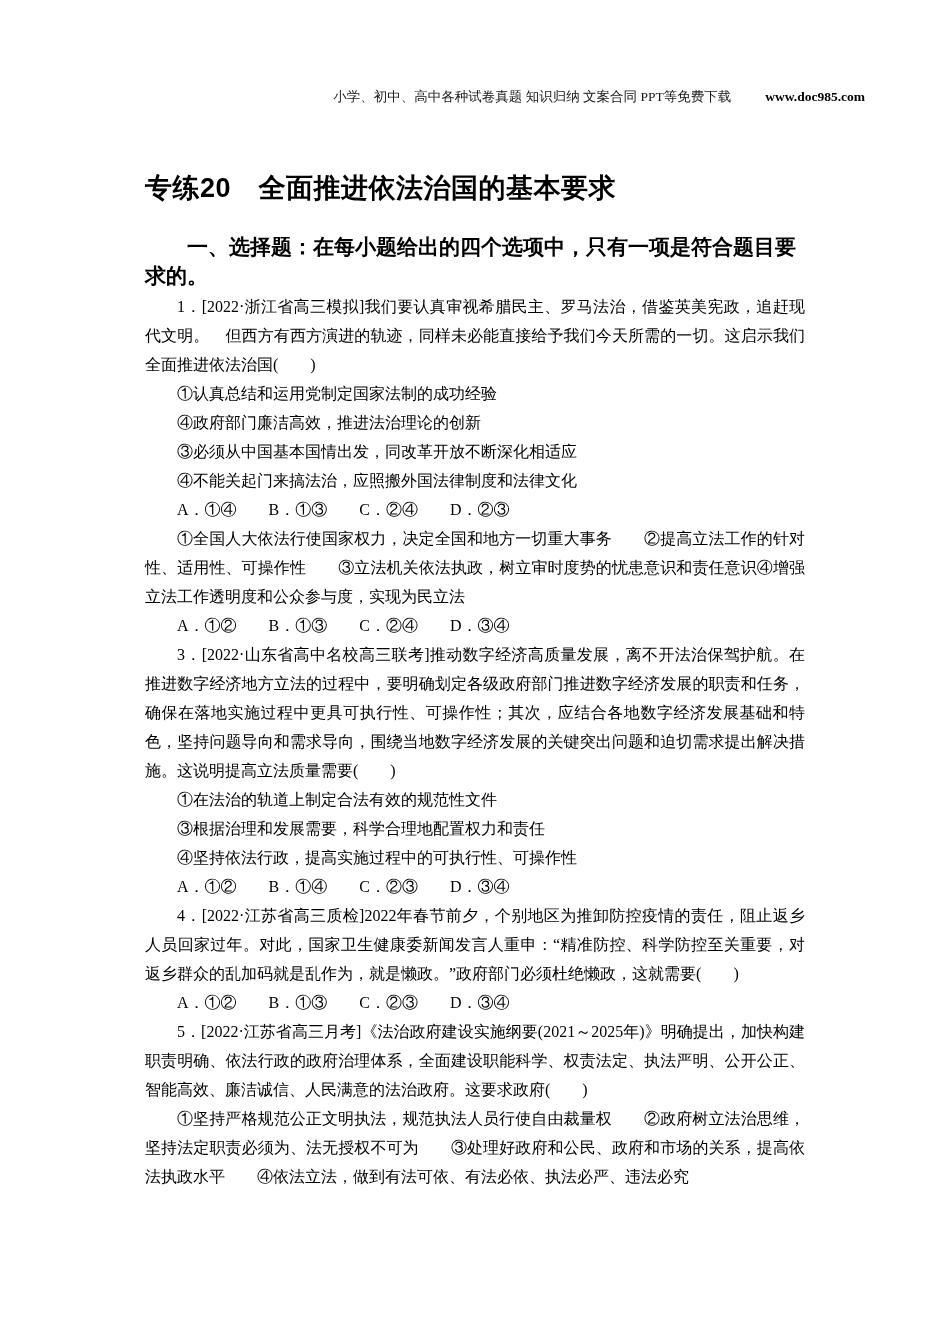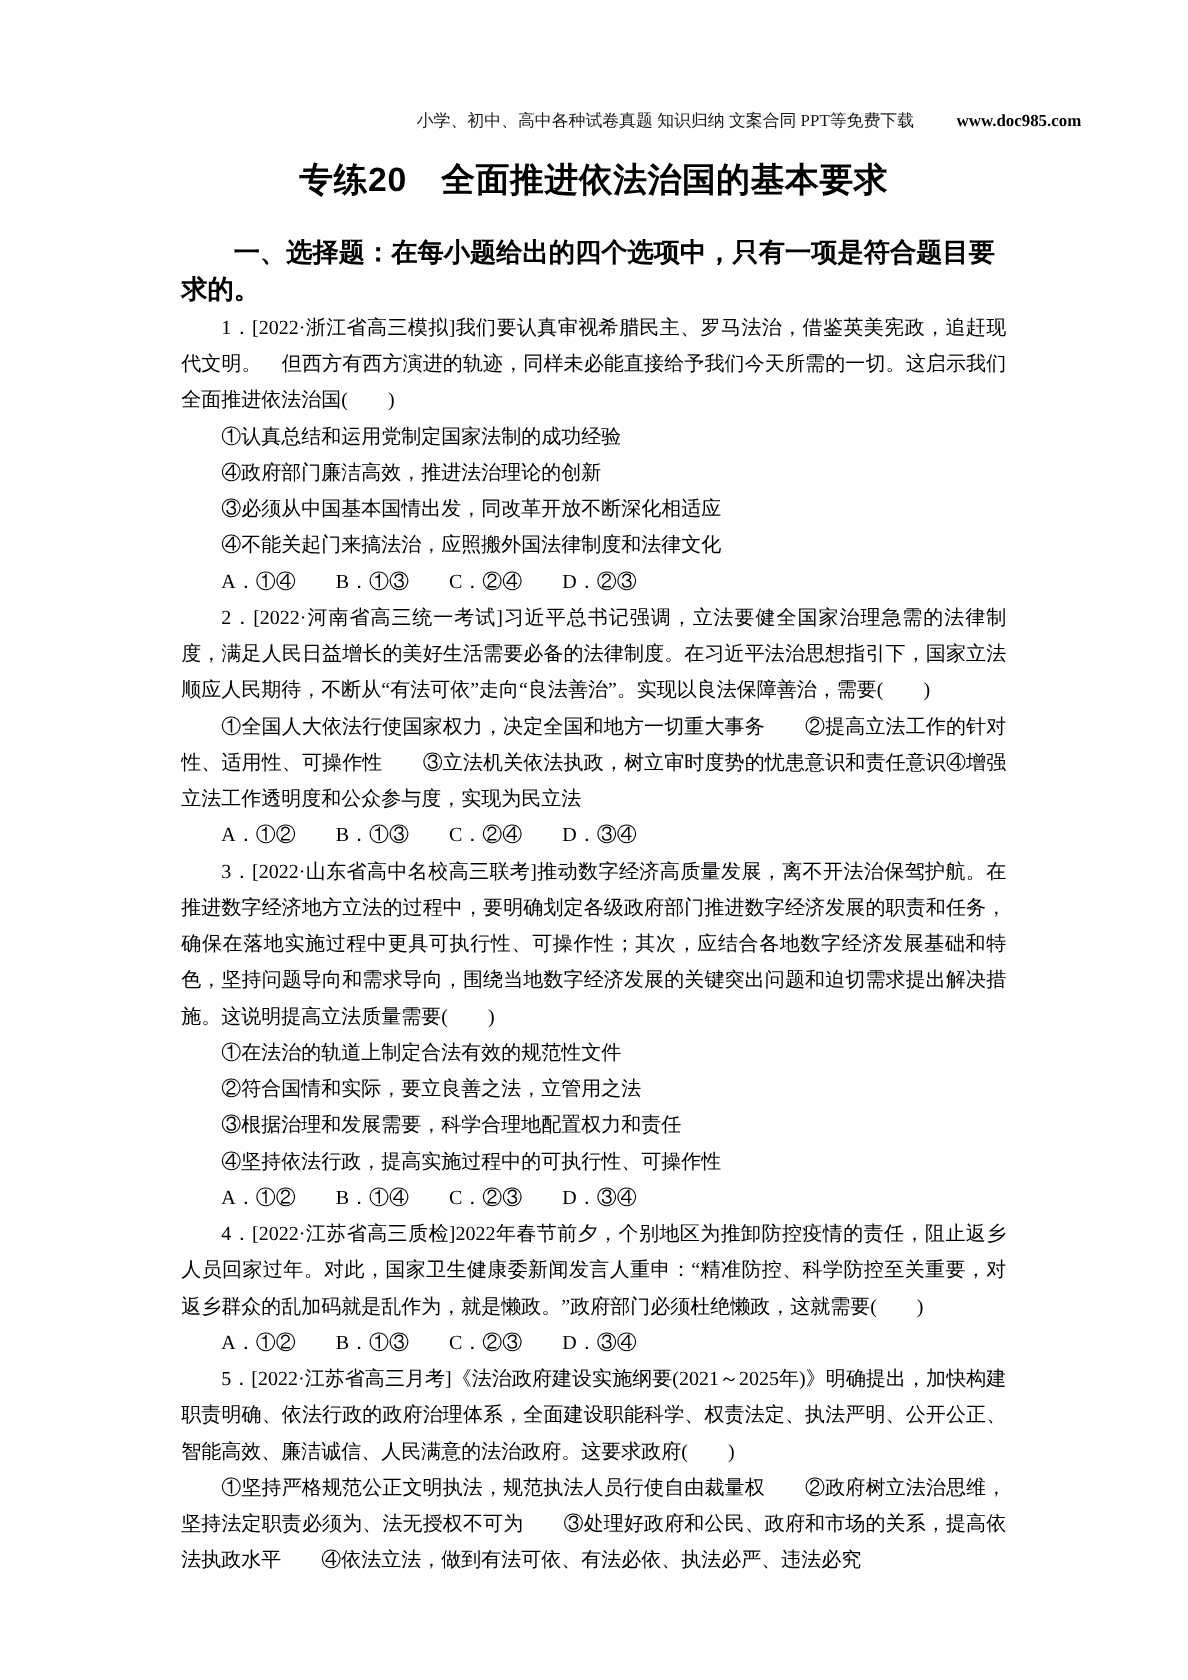--- a/index.html
+++ b/index.html
@@ -25,25 +25,25 @@
     white-space: nowrap;
     margin-left: -60px;
     margin-right: -60px;
   }
   .meta .url {
     font-weight: bold;
     margin-left: 34px;
     color: #000000;
   }
   .doc-title {
-    text-align: center;
+    text-align: left;
     font-size: 27px;
     font-weight: bold;
     font-family: "Liberation Sans", "DejaVu Sans", sans-serif;
-    margin-top: 20px;
+    margin-top: 64px;
     margin-bottom: 26px;
     letter-spacing: 0.5px;
   }
   .section-heading {
     font-size: 21px;
     line-height: 29px;
     font-weight: bold;
     font-family: "Liberation Sans", "DejaVu Sans", sans-serif;
     text-indent: 2em;
     margin-bottom: 2px;
@@ -73,28 +73,26 @@
   <div id="questions">
       <div class="question">
         <p class="para">1．[2022·浙江省高三模拟]我们要认真审视希腊民主、罗马法治，借鉴英美宪政，追赶现代文明。　但西方有西方演进的轨迹，同样未必能直接给予我们今天所需的一切。这启示我们全面推进依法治国(　　)</p>
         <p class="para">①认真总结和运用党制定国家法制的成功经验</p>
         <p class="para">④政府部门廉洁高效，推进法治理论的创新</p>
         <p class="para">③必须从中国基本国情出发，同改革开放不断深化相适应</p>
         <p class="para">④不能关起门来搞法治，应照搬外国法律制度和法律文化</p>
         <p class="para">A．①④　　B．①③　　C．②④　　D．②③</p>
       </div>
       <div class="question">
-        <p class="para">2．[2022·河南省高三统一考试]习近平总书记强调，立法要健全国家治理急需的法律制度，满足人民日益增长的美好生活需要必备的法律制度。在习近平法治思想指引下，国家立法顺应人民期待，不断从“有法可依”走向“良法善治”。实现以良法保障善治，需要(　　)</p>
         <p class="para">①全国人大依法行使国家权力，决定全国和地方一切重大事务　　②提高立法工作的针对性、适用性、可操作性　　③立法机关依法执政，树立审时度势的忧患意识和责任意识④增强立法工作透明度和公众参与度，实现为民立法</p>
         <p class="para">A．①②　　B．①③　　C．②④　　D．③④</p>
       </div>
       <div class="question">
         <p class="para">3．[2022·山东省高中名校高三联考]推动数字经济高质量发展，离不开法治保驾护航。在推进数字经济地方立法的过程中，要明确划定各级政府部门推进数字经济发展的职责和任务，确保在落地实施过程中更具可执行性、可操作性；其次，应结合各地数字经济发展基础和特色，坚持问题导向和需求导向，围绕当地数字经济发展的关键突出问题和迫切需求提出解决措施。这说明提高立法质量需要(　　)</p>
         <p class="para">①在法治的轨道上制定合法有效的规范性文件</p>
-        <p class="para">②符合国情和实际，要立良善之法，立管用之法</p>
         <p class="para">③根据治理和发展需要，科学合理地配置权力和责任</p>
         <p class="para">④坚持依法行政，提高实施过程中的可执行性、可操作性</p>
         <p class="para">A．①②　　B．①④　　C．②③　　D．③④</p>
       </div>
       <div class="question">
         <p class="para">4．[2022·江苏省高三质检]2022年春节前夕，个别地区为推卸防控疫情的责任，阻止返乡人员回家过年。对此，国家卫生健康委新闻发言人重申：“精准防控、科学防控至关重要，对返乡群众的乱加码就是乱作为，就是懒政。”政府部门必须杜绝懒政，这就需要(　　)</p>
         <p class="para">A．①②　　B．①③　　C．②③　　D．③④</p>
       </div>
       <div class="question">
         <p class="para">5．[2022·江苏省高三月考]《法治政府建设实施纲要(2021～2025年)》明确提出，加快构建职责明确、依法行政的政府治理体系，全面建设职能科学、权责法定、执法严明、公开公正、智能高效、廉洁诚信、人民满意的法治政府。这要求政府(　　)</p>

